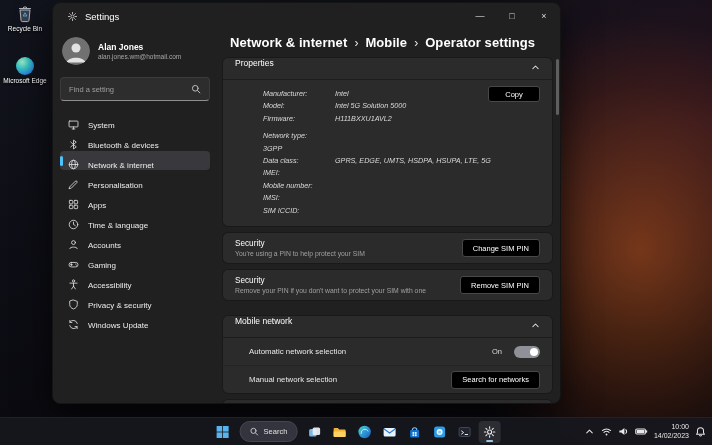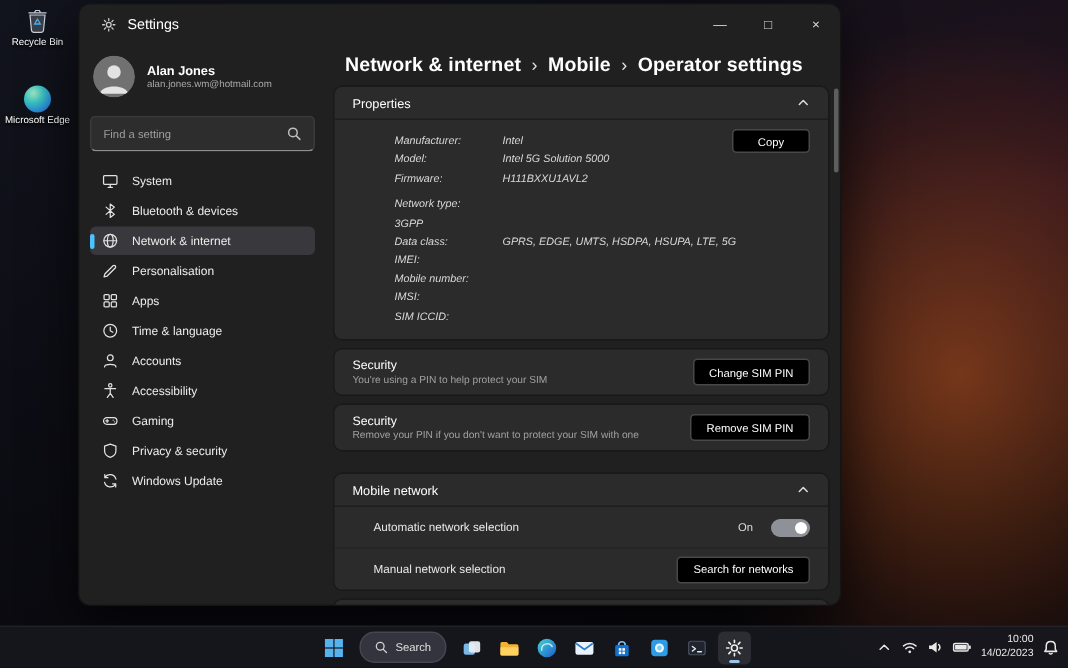--- a/index.html
+++ b/index.html
@@ -32,33 +32,33 @@
   .sidebar{width:150px;flex:none;padding:4px 7px 0 7px;display:flex;flex-direction:column;}
   .userrow{display:flex;align-items:center;gap:8px;padding:4px 2px;}
   .avatar{width:28px;height:28px;border-radius:50%;overflow:hidden;flex:none;}
   .u-name{display:block;font-size:8.5px;font-weight:700;}
   .u-mail{display:block;font-size:6.5px;color:#a8a8a8;margin-top:1px;}
   .searchbox{margin-top:8px;height:22px;background:#2d2d2d;border:1px solid #3b3b3b;
     border-bottom-color:#8f8f8f;border-radius:4px;display:flex;align-items:center;padding:0 8px;}
   .s-ph{font-size:7.5px;color:#9f9f9f;flex:1;}
   .searchbox svg{width:10px;height:10px;stroke:#bdbdbd;fill:none;stroke-width:1.4;stroke-linecap:round;}
   .nav{margin-top:10px;display:flex;flex-direction:column;gap:1px;}
-  .nav-item{position:relative;height:19px;display:flex;align-items:center;gap:9px;padding:0 8px;border-radius:4px;font-size:8px;color:#ececec;}
+  .nav-item{position:relative;height:19px;display:flex;align-items:flex-end;gap:9px;padding:0 8px;border-radius:4px;font-size:8px;color:#ececec;}
   .nav-item svg{width:11px;height:11px;flex:none;stroke:#e2e2e2;fill:none;stroke-width:1.2;stroke-linecap:round;stroke-linejoin:round;}
   .nav-item.sel{background:#39393d;}
   .nav-item.sel::before{content:"";position:absolute;left:0;top:4.5px;bottom:4.5px;width:3px;border-radius:2px;background:var(--accent,#4cc2ff);}
 
   
   .content{flex:1;min-width:0;position:relative;padding:0 7px 0 5px;display:flex;flex-direction:column;}
   .breadcrumb{margin:6px 0 7px 8px;display:flex;align-items:center;gap:7px;}
   .bc{font-size:13px;font-weight:700;letter-spacing:.1px;color:#fff;}
   .bc-sep{font-size:12px;color:#e6e6e6;}
   .cards{display:flex;flex-direction:column;gap:5px;}
   .card{background:#2b2b2b;border:1px solid rgba(0,0,0,.4);border-radius:6px;}
-  .exp-head{height:21px;display:flex;align-items:center;justify-content:space-between;padding:0 12px;}
+  .exp-head{height:21px;display:flex;align-items:flex-start;justify-content:space-between;padding:0 12px;}
   .exp-title{font-size:8.5px;}
   .chev svg{width:9px;height:9px;stroke:#d8d8d8;fill:none;stroke-width:1.4;stroke-linecap:round;stroke-linejoin:round;}
   .props{position:relative;border-top:1px solid #1d1d1d;padding:8px 12px 9px 40px;}
   .prow{display:flex;line-height:12.4px;font-size:7.2px;color:#d9d9d9;font-style:italic;}
   .prow .plabel{width:72px;flex:none;}
   .prow.gap{margin-top:5px;flex-direction:column;}
   .btn{background:#000000;border:1px solid #484848;border-radius:3px;color:#fff;font-size:7.5px;
     font-family:inherit;display:inline-flex;align-items:center;justify-content:center;padding:0 10px;height:18px;white-space:nowrap;}
   .copy{position:absolute;top:6px;right:12px;height:16px;width:52px;padding:0;}
   .sec{height:30px;display:flex;align-items:center;padding:0 12px;gap:8px;}
@@ -199,31 +199,31 @@
         </div>
         <div class="nav-item">
           <svg viewBox="0 0 16 16">
               <circle cx="8" cy="5.2" r="2.8"></circle>
               <path d="M2.5 14 c0 -3.2 11 -3.2 11 0"></path>
             </svg>
           <span>Accounts</span>
         </div>
         <div class="nav-item">
           <svg viewBox="0 0 16 16">
+              <rect x="1.5" y="5" width="13" height="6.5" rx="3.2"></rect>
+              <path d="M5 6.9 v2.6 M3.7 8.2 h2.6 M10.8 7.4 h0.01 M12.2 9 h0.01"></path>
+            </svg>
+          <span>Gaming</span>
+        </div>
+        <div class="nav-item">
+          <svg viewBox="0 0 16 16">
               <circle cx="8" cy="2.8" r="1.6"></circle>
               <path d="M2.8 6 h10.4 M8 6 v4.5 M8 10.5 L5.2 14.5 M8 10.5 L10.8 14.5"></path>
             </svg>
           <span>Accessibility</span>
-        </div>
-        <div class="nav-item">
-          <svg viewBox="0 0 16 16">
-              <rect x="1.5" y="5" width="13" height="6.5" rx="3.2"></rect>
-              <path d="M5 6.9 v2.6 M3.7 8.2 h2.6 M10.8 7.4 h0.01 M12.2 9 h0.01"></path>
-            </svg>
-          <span>Gaming</span>
         </div>
         <div class="nav-item">
           <svg viewBox="0 0 16 16">
               <path d="M8 1.5 l5.5 2 v4.5 c0 3.5 -2.5 5.5 -5.5 6.5 c-3 -1 -5.5 -3 -5.5 -6.5 V3.5 z"></path>
             </svg>
           <span>Privacy &amp; security</span>
         </div>
         <div class="nav-item">
           <svg viewBox="0 0 16 16">
               <path d="M13.5 6.5 a6 6 0 0 0 -10.8 -1.8 M2.5 9.5 a6 6 0 0 0 10.8 1.8 M2.7 2 v3 h3 M13.3 14 v-3 h-3"></path>

